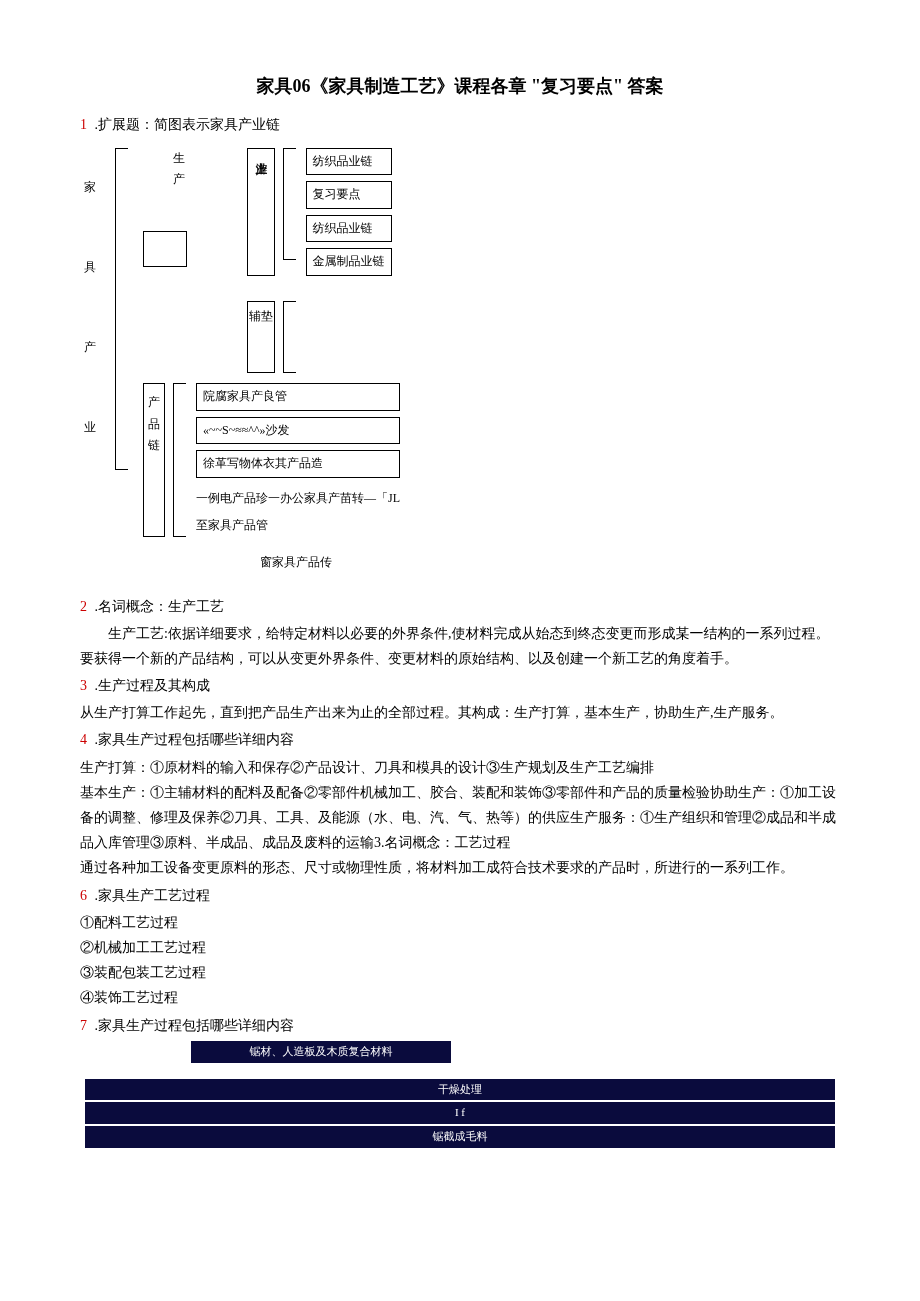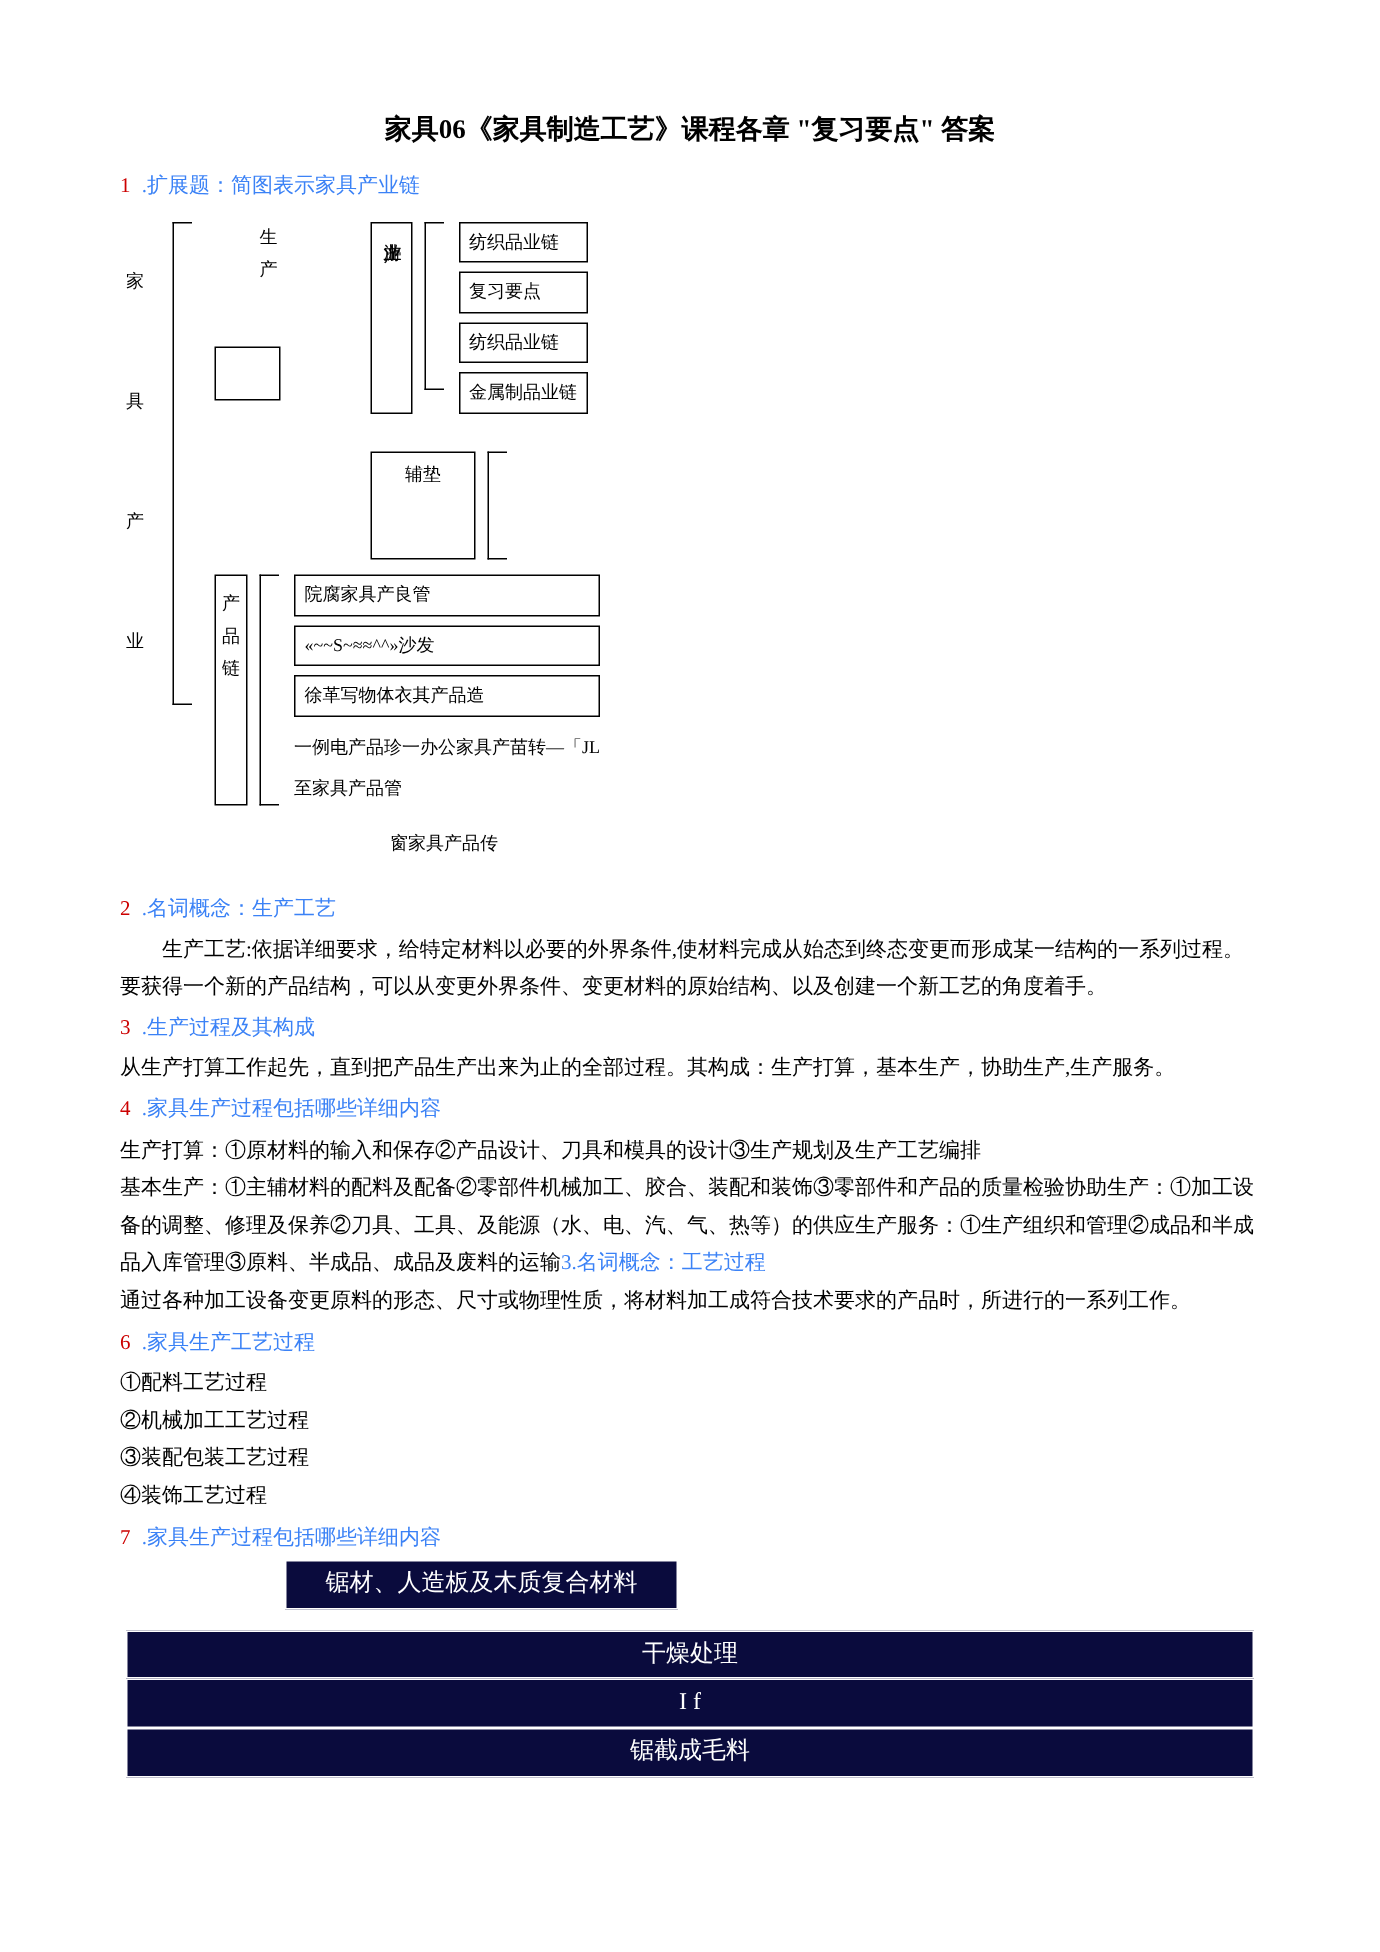--- a/index.html
+++ b/index.html
@@ -13,21 +13,21 @@
     width: 920px;
     box-sizing: border-box;
   }
   .title {
     text-align: center;
     font-size: 18px;
     font-weight: bold;
     margin-bottom: 10px;
     color: #000000;
   }
-  .red { color: #3b82f6; }
+  .red { color: #000000; }
   .num { color: #cc0000; margin-right: 4px;}
   .item-line { margin: 2px 0; }
   .indent { text-indent: 2em; }
   .diagram {
     margin: 10px 0 20px 0;
     position: relative;
     font-size: 12px;
   }
   .dbox {
     border: 1px solid #000;
@@ -52,21 +52,21 @@
     align-items:center;
     margin-right:15px;
   }
   .vert-text span { display:block; }
   .sublabel { font-size:12px; }
   .flow-row {
     background: #0a0b3d;
     color: #ffffff;
     text-align: center;
     padding: 1px 0;
-    font-size: 16px;
+    font-size: 11px;
     border: 1px solid #fff;
   }
   .flow-gap { height: 14px; }
   .flow-first { width: 260px; margin-left: 110px;}
   .flow-wide { width: 750px; margin: 0 auto;}
 </style>
 </head>
 <body>
 
 <div class="title">家具06《家具制造工艺》课程各章 "复习要点" 答案</div>
@@ -102,21 +102,21 @@
             </div>
             <div class="bracket" style="height:110px; margin-left:8px;"></div>
             <div class="right-col" style="margin-left:10px;">
               <div class="dbox">纺织品业链</div>
               <div class="dbox">复习要点</div>
               <div class="dbox">纺织品业链</div>
               <div class="dbox">金属制品业链</div>
             </div>
           </div>
           <div class="row" style="margin-top:25px;">
-            <div class="dbox" style="padding:4px 22px;">
+            <div class="dbox" style="padding:4px 1px;">
               <span>辅垫</span>
             </div>
             <div class="bracket" style="height:70px; margin-left:8px;"></div>
           </div>
         </div>
       </div>
 
       <div class="row" style="margin-top:10px; align-items:stretch;">
         <div class="dbox vert-text" style="padding:8px 4px;">
           <span>产</span>

